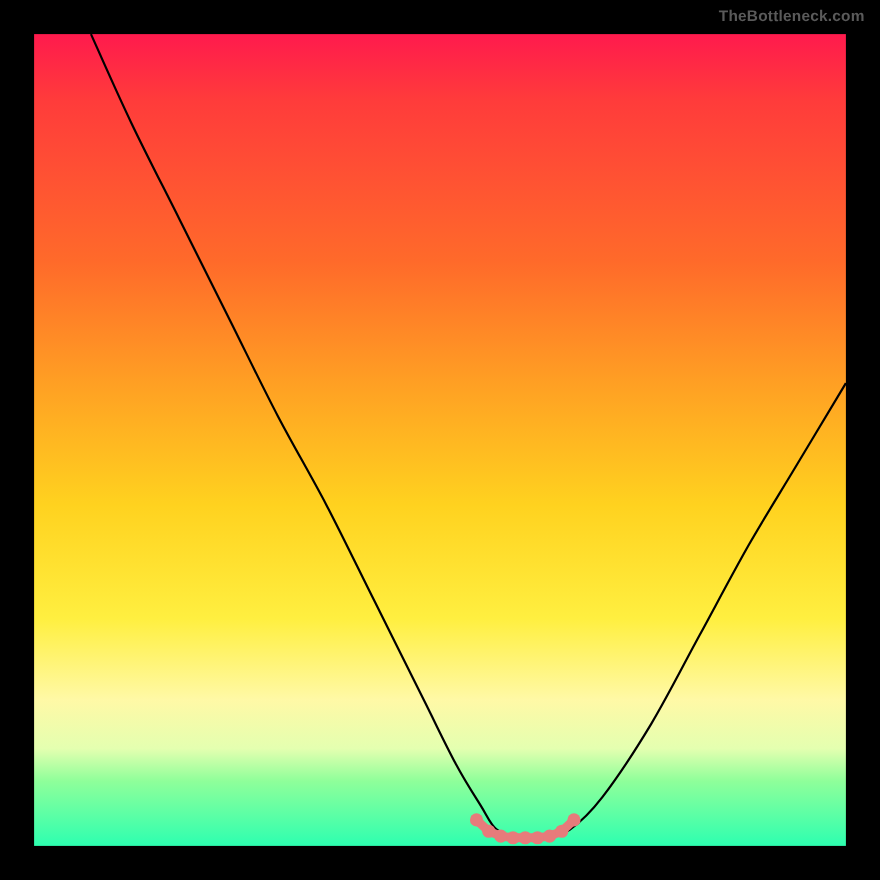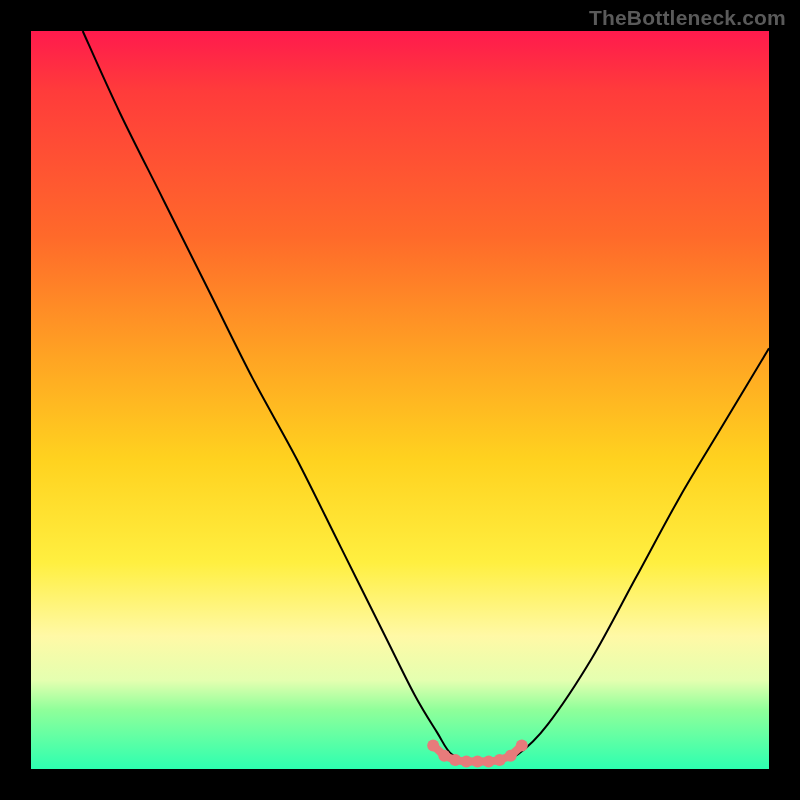--- a/index.html
+++ b/index.html
@@ -36,21 +36,21 @@
       #e4ffb0 88%,
       #8fff9a 92%,
       #2dffb0 100%
     );
   }
   .watermark {
     position: absolute;
     top: 6px;
     right: 14px;
     color: #5a5a5a;
-    font-size: 21px;
+    font-size: 14px;
     font-weight: 600;
     letter-spacing: 0.2px;
     user-select: none;
   }
   svg.curve {
     position: absolute;
     left: 0;
     top: 0;
     width: 738px;
     height: 738px;

